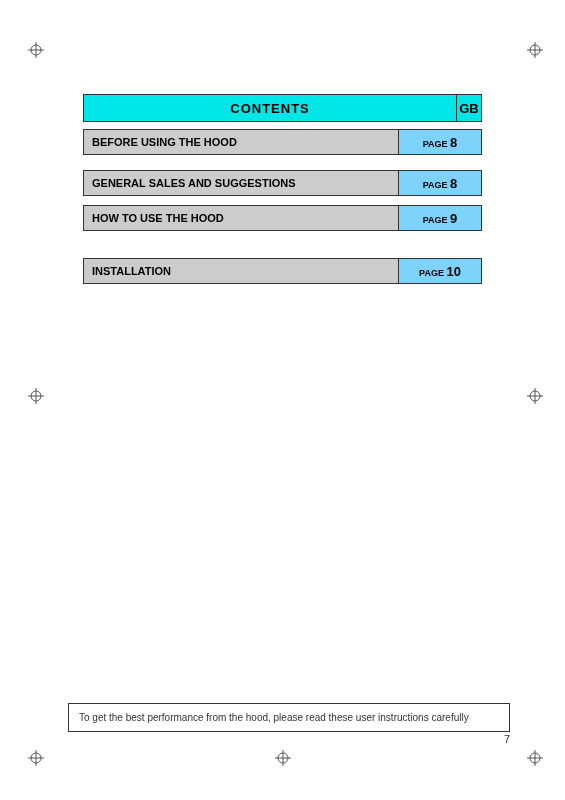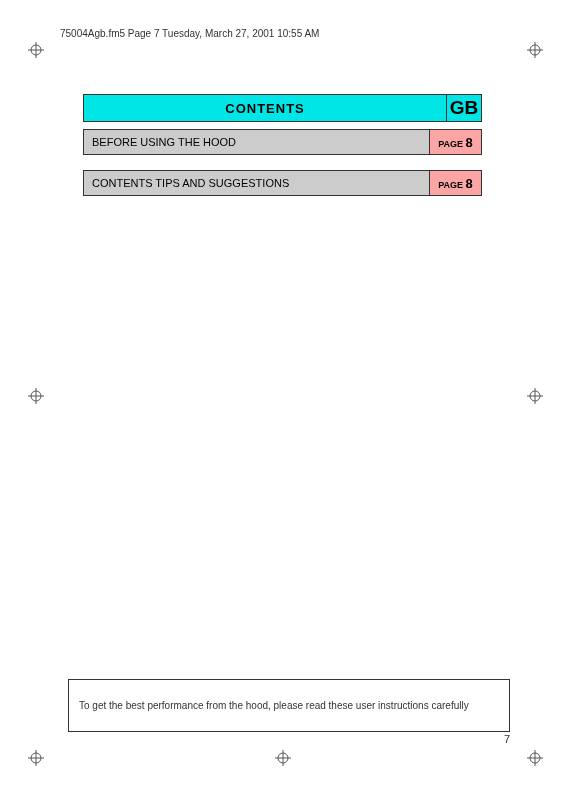--- a/index.html
+++ b/index.html
@@ -92,73 +92,73 @@
 
     .contents-title-text {
       font-weight: bold;
       font-size: 13px;
       color: #000;
       letter-spacing: 1px;
     }
 
     .contents-gb-cell {
       background: #00e5e5;
-      width: 36px;
+      width: 26px;
       display: flex;
       align-items: center;
       justify-content: center;
       border: 1.5px solid #333;
       font-weight: bold;
-      font-size: 19px;
+      font-size: 13px;
       color: #000;
     }
 
     
     .toc-table {
       width: 100%;
       border-collapse: separate;
       border-spacing: 0 3px;
     }
 
     .toc-row {
       height: 26px;
     }
 
     .toc-label {
       background: #cccccc;
       border: 1.5px solid #333;
       border-right: none;
       padding-left: 8px;
-      font-weight: normal;
+      font-weight: bold;
       font-size: 11px;
       color: #000;
       vertical-align: middle;
       white-space: nowrap;
     }
 
     .toc-page {
-      background: #fca5a5;
-      border: 1.5px solid #333;
-      width: 53px;
+      background: #7dd3fc;
+      border: 1.5px solid #333;
+      width: 84px;
       text-align: center;
       vertical-align: middle;
       font-weight: bold;
       font-size: 11px;
       color: #000;
       white-space: nowrap;
     }
 
     
     .bottom-note {
       position: absolute;
       bottom: 68px;
       left: 68px;
       right: 55px;
       border: 1.5px solid #333;
-      padding: 20px 10px;
+      padding: 8px 10px;
       font-size: 10px;
       color: #333;
       background: #fff;
     }
 
     
     .page-number {
       position: absolute;
       bottom: 55px;
       right: 55px;
@@ -169,23 +169,20 @@
     
     .toc-spacer {
       height: 3px;
     }
   </style>
 </head>
 <body>
 
 <div class="page">
 
-  <div class="header">
-    <span class="header-text">75004Agb.fm5  Page 7  Tuesday, March 27, 2001  10:55 AM</span>
-  </div>
 
   <div class="crosshair-circle ch-top-left">
     <svg viewBox="0 0 16 16">
         <circle cx="8" cy="8" r="5" fill="none" stroke="#555" stroke-width="1"></circle>
         <line x1="8" y1="0" x2="8" y2="16" stroke="#555" stroke-width="1"></line>
         <line x1="0" y1="8" x2="16" y2="8" stroke="#555" stroke-width="1"></line>
       </svg>
   </div>
   <div class="crosshair-circle ch-top-right">
     <svg viewBox="0 0 16 16">
@@ -247,37 +244,45 @@
             <td class="toc-label">BEFORE USING THE HOOD</td>
             <td class="toc-page"><span style="font-size: 9px; font-weight: bold;">PAGE </span><span style="font-size: 13px; font-weight: bold;">8</span></td>
           </tr>
           <tr class="toc-spacer">
             <td colspan="2"></td>
           </tr>
           <tr class="toc-spacer">
             <td colspan="2"></td>
           </tr>
           <tr class="toc-row">
-            <td class="toc-label">CONTENTS TIPS AND SUGGESTIONS</td>
+            <td class="toc-label">GENERAL SALES AND SUGGESTIONS</td>
             <td class="toc-page"><span style="font-size: 9px; font-weight: bold;">PAGE </span><span style="font-size: 13px; font-weight: bold;">8</span></td>
           </tr>
           <tr class="toc-spacer">
             <td colspan="2"></td>
           </tr>
-          <tr class="toc-spacer">
-            <td colspan="2"></td>
-          </tr>
-          <tr class="toc-spacer">
-            <td colspan="2"></td>
-          </tr>
-          <tr class="toc-spacer">
-            <td colspan="2"></td>
-          </tr>
-          <tr class="toc-spacer">
-            <td colspan="2"></td>
+          <tr class="toc-row">
+            <td class="toc-label">HOW TO USE THE HOOD</td>
+            <td class="toc-page"><span style="font-size: 9px; font-weight: bold;">PAGE </span><span style="font-size: 13px; font-weight: bold;">9</span></td>
+          </tr>
+          <tr class="toc-spacer">
+            <td colspan="2"></td>
+          </tr>
+          <tr class="toc-spacer">
+            <td colspan="2"></td>
+          </tr>
+          <tr class="toc-spacer">
+            <td colspan="2"></td>
+          </tr>
+          <tr class="toc-spacer">
+            <td colspan="2"></td>
+          </tr>
+          <tr class="toc-row">
+            <td class="toc-label">INSTALLATION</td>
+            <td class="toc-page"><span style="font-size: 9px; font-weight: bold;">PAGE </span><span style="font-size: 13px; font-weight: bold;">10</span></td>
           </tr>
         </tbody>
     </table>
 
   </div>
 
   <div class="bottom-note">
     <span>To get the best performance from the hood, please read these user instructions carefully</span>
   </div>
 

